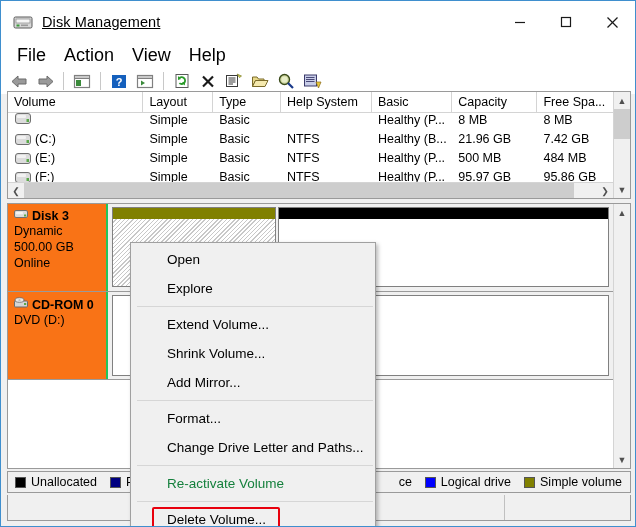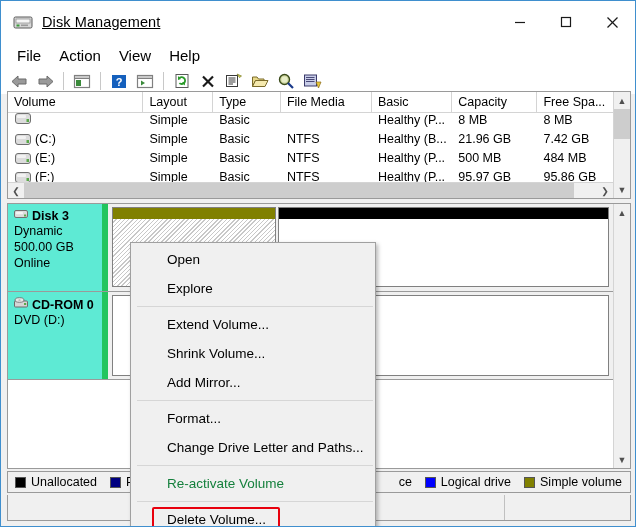--- a/index.html
+++ b/index.html
@@ -53,21 +53,21 @@
 
   
   .menubar {
     height: 25px;
     background: #ffffff;
     display: flex;
     align-items: center;
     padding-left: 7px;
   }
   .menubar-item {
-    font-size: 15px;
+    font-size: 18px;
     color: #000;
     padding: 2px 9px;
   }
 
   
   .toolbar {
     height: 26px;
     background: #ffffff;
     display: flex;
     align-items: center;
@@ -184,23 +184,23 @@
     background: #ffffff;
   }
   .disk-row {
     display: flex;
     height: 88px;
     border-bottom: 1px solid #9a9a9a;
   }
   .disk-info {
     width: 100px;
     flex: 0 0 100px;
-    border-right: 6px solid #22c55e;
+    border-right: 2px solid #22c55e;
     padding: 5px 6px 0 6px;
-    background: #5eead4;
+    background: #f97316;
   }
   .disk-title {
     font-size: 12.5px;
     font-weight: bold;
     color: #000;
     display: flex;
     align-items: center;
     gap: 3px;
   }
   .disk-sub {
@@ -440,21 +440,21 @@
   </div>
 
   <div class="volpane">
     <div style="display:flex; flex:1 1 auto; overflow:hidden;">
       <div style="flex:1 1 auto; display:flex; flex-direction:column; overflow:hidden;">
 
         <div class="vol-header">
           <div class="vol-th" style="width:140px">Volume</div>
           <div class="vol-th" style="width:72px">Layout</div>
           <div class="vol-th" style="width:70px">Type</div>
-          <div class="vol-th" style="width:94px">File Media</div>
+          <div class="vol-th" style="width:94px">Help System</div>
           <div class="vol-th" style="width:83px">Basic</div>
           <div class="vol-th" style="width:88px">Capacity</div>
           <div class="vol-th" style="width:78px; border-right:none">Free Spa...</div>
         </div>
 
         <div class="vol-body">
 
           <div class="vol-row">
             <div class="vol-td vol-namecell" style="width:140px">
               <span class="drive-ico">

